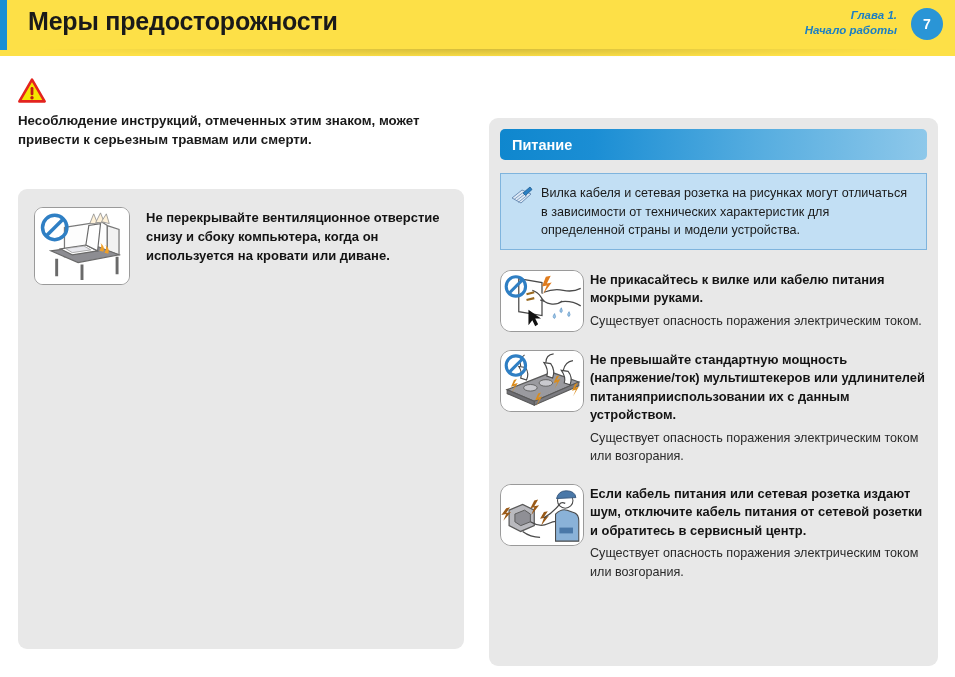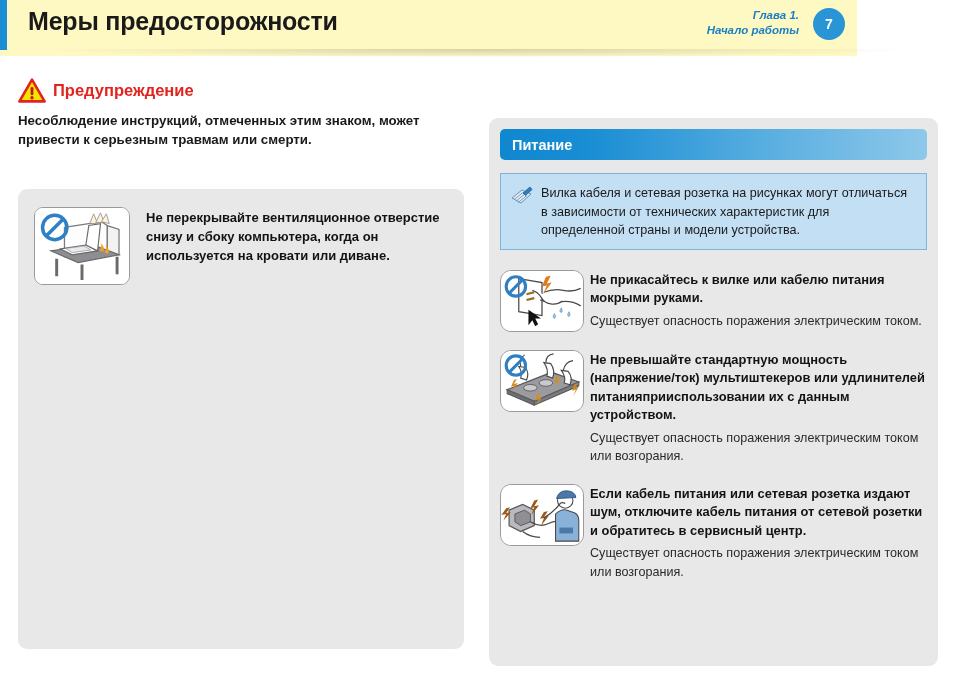--- a/index.html
+++ b/index.html
@@ -6,22 +6,22 @@
   html, body {
     width: 955px; height: 677px;
     background: #ffffff;
     font-family: "Liberation Sans", sans-serif;
     overflow: hidden;
   }
 
   
   .header {
     position: relative;
-    width: 857px; height: 56px;
-    background: #fef9c3;
+    width: 955px; height: 56px;
+    background: #fde047;
   }
   .header-accent {
     position: absolute; left: 0; top: 0;
     width: 7px; height: 50px;
     background: #1b8ed4;
   }
   .page-title {
     position: absolute; left: 28px; top: 7px;
     font-size: 25px; font-weight: bold; color: #1a1a1a;
     letter-spacing: -0.2px;
@@ -149,21 +149,20 @@
 <div class="content">
 
   <div class="col-left">
 
     <div class="warn-head">
       <svg class="warn-tri" viewBox="0 0 28 25">
         <path d="M14 1.6 L26.6 23.4 L1.4 23.4 Z" fill="#f5e400" stroke="#e3231e" stroke-width="2.6" stroke-linejoin="round"></path>
         <rect x="12.6" y="9" width="2.8" height="8.2" rx="1.3" fill="#c01a16"></rect>
         <circle cx="14" cy="19.8" r="1.7" fill="#c01a16"></circle>
       </svg>
-      <div class="warn-label">Предупреждение</div>
     </div>
 
     <div class="warn-desc">Несоблюдение инструкций, отмеченных этим знаком, может привести к серьезным травмам или смерти.</div>
 
     <div class="panel panel-left">
 
       <div class="item item-left">
         <div class="item-icon">
           <svg viewBox="0 0 96 78">
             <rect x="0" y="0" width="96" height="78" fill="#ffffff"></rect>

